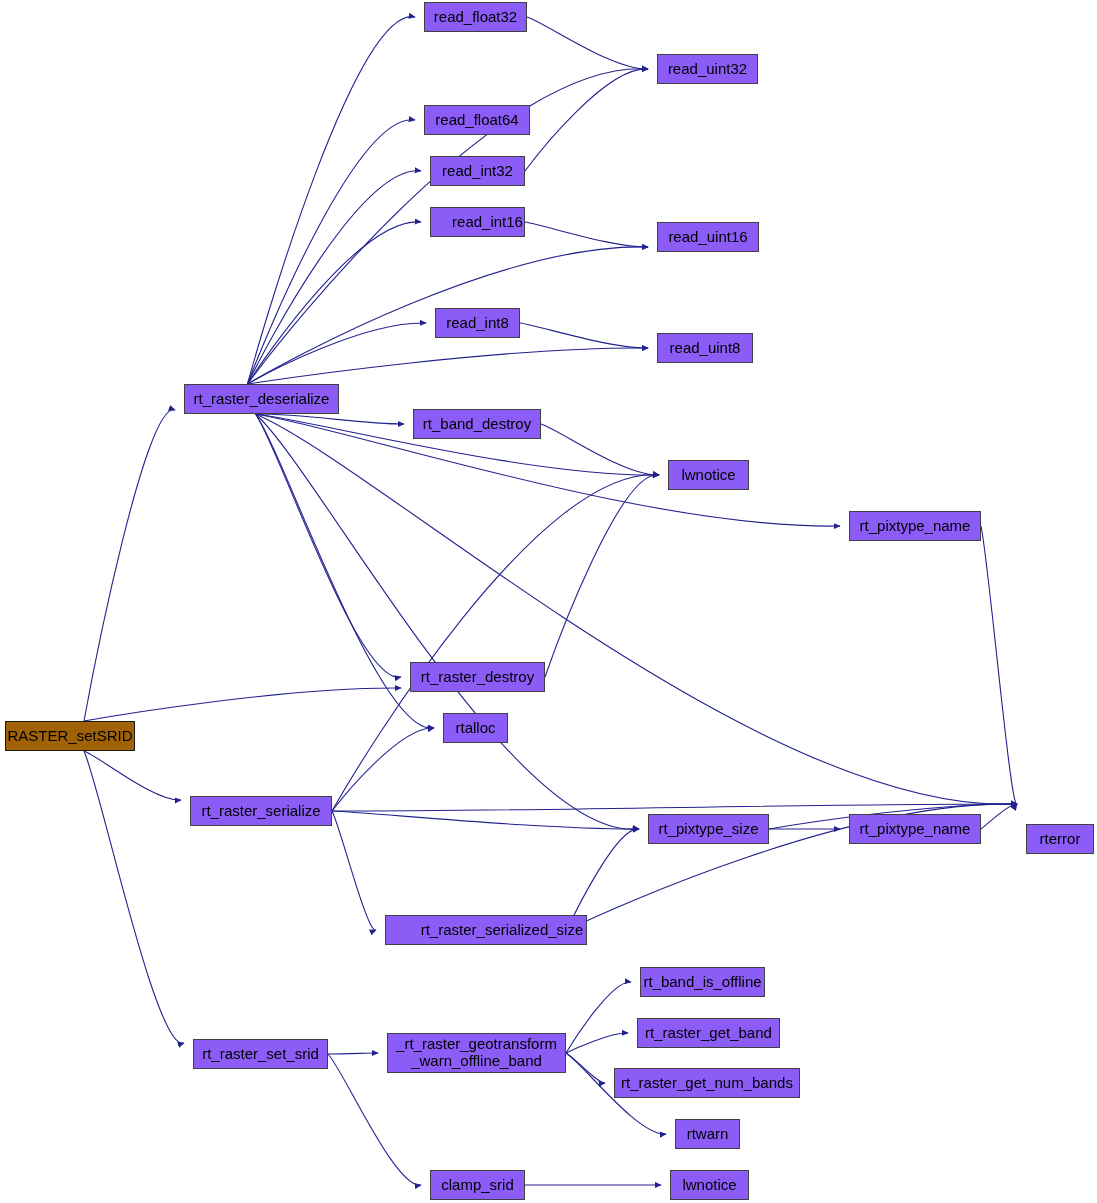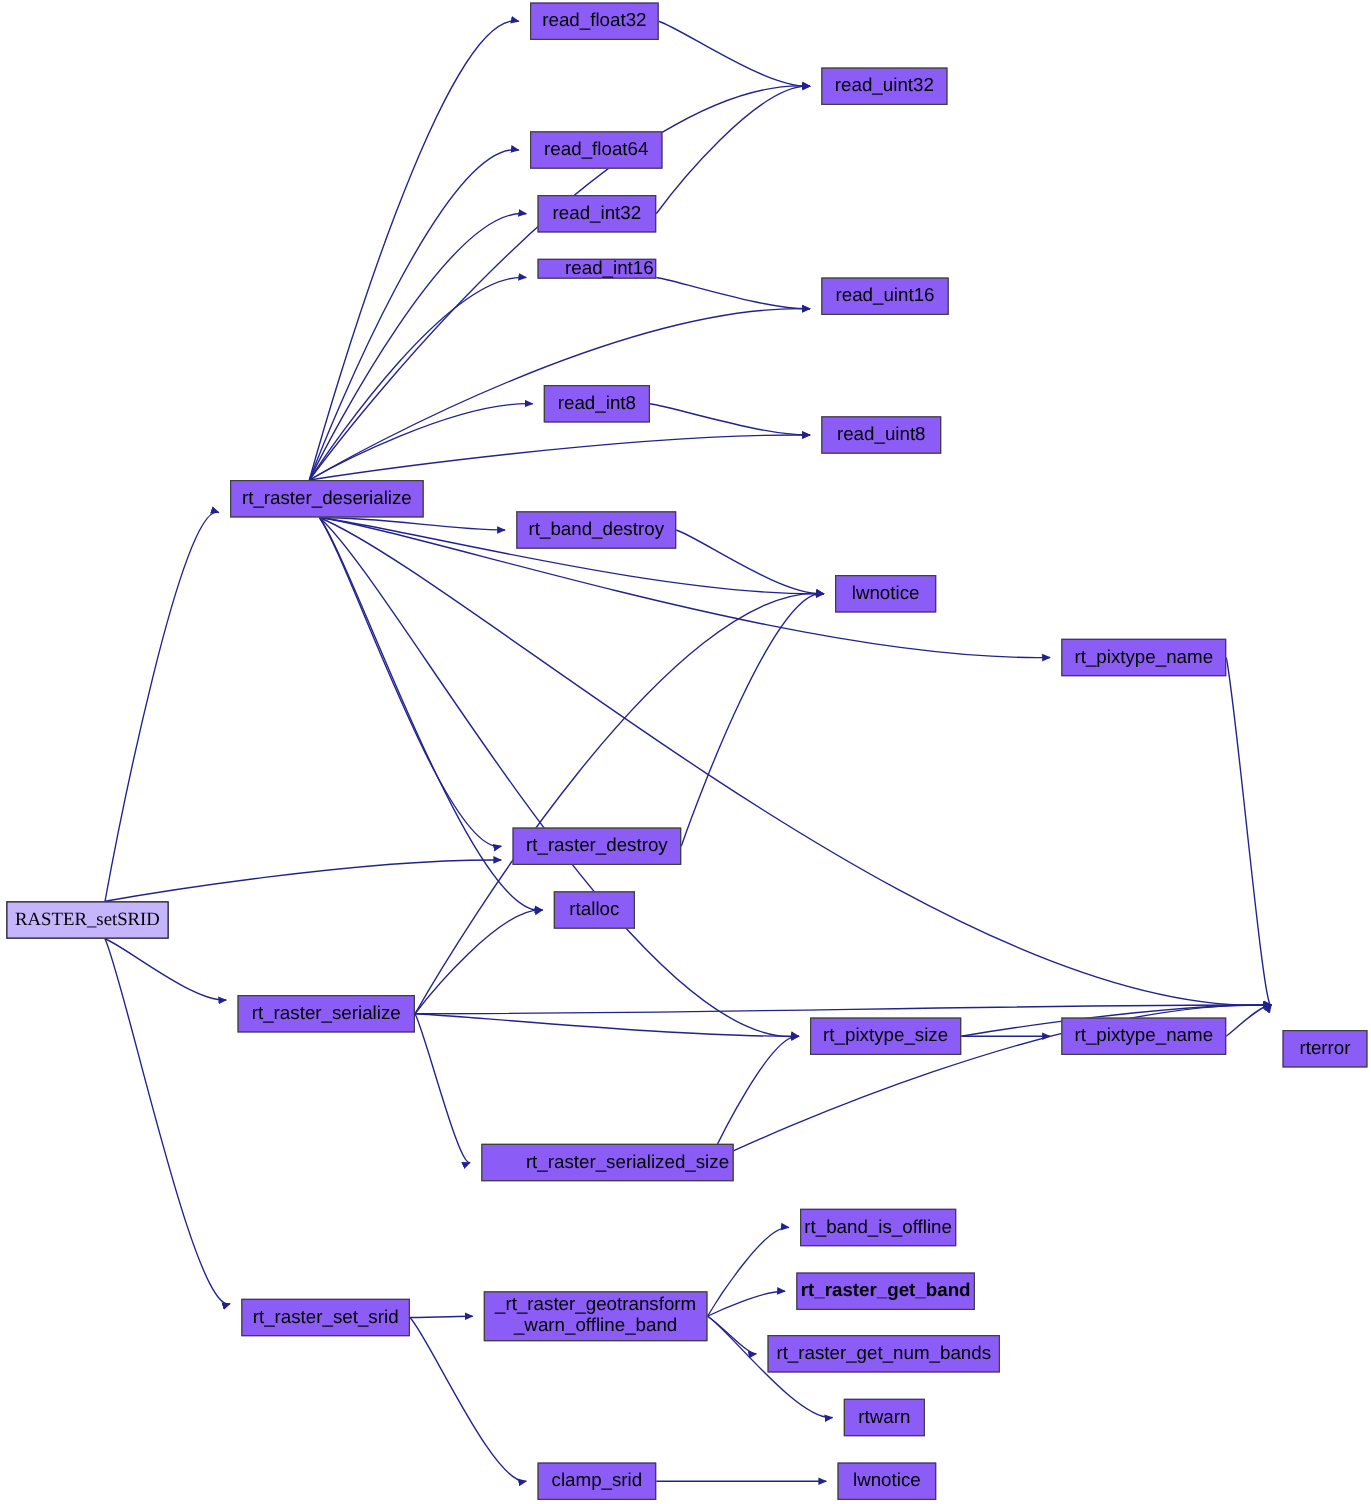--- a/index.html
+++ b/index.html
@@ -32,23 +32,22 @@
     font-size: 15px;
     line-height: 1.12;
     display: flex;
     align-items: center;
     justify-content: center;
     text-align: center;
     white-space: pre;
     z-index: 5;
   }
   .node.current {
-    background: #c4b5fd;
+    background: #a16207;
     border-color: #1a1a1a;
-    font-family: Liberation Serif, serif;
   }
   .node .nlabel {
     display: block;
     padding: 0 2px;
   }
 </style>
 </head>
 <body>
 
 <div id="canvas">
@@ -100,38 +99,38 @@
       <path d="M 566 1053 C 573.1 1049.48, 610.02 1032.36, 628 1033" fill="none" stroke="#22228f" stroke-width="1.1" marker-end="url(#arrow)"></path>
       <path d="M 566 1053 C 574 1057.032, 597.68 1083.96, 605 1083" fill="none" stroke="#22228f" stroke-width="1.1" marker-end="url(#arrow)"></path>
       <path d="M 566 1053 C 583.44 1063.8864, 637.94 1136.592, 666 1134" fill="none" stroke="#22228f" stroke-width="1.1" marker-end="url(#arrow)"></path>
       <path d="M 525 1185 C 575.75 1185, 619.25 1185, 661 1185" fill="none" stroke="#22228f" stroke-width="1.1" marker-end="url(#arrow)"></path>
     </svg>
   <div id="node-layer">
       <div class="node" style="left: 424px; top: 2px; width: 103px; height: 30px;"><span class="nlabel">read_float32</span></div>
       <div class="node" style="left: 657px; top: 54px; width: 101px; height: 30px;"><span class="nlabel">read_uint32</span></div>
       <div class="node" style="left: 424px; top: 105px; width: 106px; height: 30px;"><span class="nlabel">read_float64</span></div>
       <div class="node" style="left: 430px; top: 156px; width: 95px; height: 30px;"><span class="nlabel">read_int32</span></div>
-      <div class="node" style="left: 430px; top: 207px; width: 95px; height: 16px; padding-left: 20px;"><span class="nlabel">read_int16</span></div>
+      <div class="node" style="left: 430px; top: 207px; width: 95px; height: 30px; padding-left: 20px;"><span class="nlabel">read_int16</span></div>
       <div class="node" style="left: 657px; top: 222px; width: 102px; height: 30px;"><span class="nlabel">read_uint16</span></div>
       <div class="node" style="left: 435px; top: 308px; width: 85px; height: 30px;"><span class="nlabel">read_int8</span></div>
       <div class="node" style="left: 657px; top: 333px; width: 96px; height: 30px;"><span class="nlabel">read_uint8</span></div>
       <div class="node" style="left: 184px; top: 384px; width: 155px; height: 30px;"><span class="nlabel">rt_raster_deserialize</span></div>
       <div class="node" style="left: 413px; top: 409px; width: 128px; height: 30px;"><span class="nlabel">rt_band_destroy</span></div>
       <div class="node" style="left: 668px; top: 460px; width: 81px; height: 30px;"><span class="nlabel">lwnotice</span></div>
       <div class="node" style="left: 849px; top: 511px; width: 132px; height: 30px;"><span class="nlabel">rt_pixtype_name</span></div>
       <div class="node" style="left: 410px; top: 662px; width: 135px; height: 30px;"><span class="nlabel">rt_raster_destroy</span></div>
       <div class="node" style="left: 443px; top: 713px; width: 65px; height: 30px;"><span class="nlabel">rtalloc</span></div>
       <div class="node current" style="left: 5px; top: 721px; width: 130px; height: 30px;"><span class="nlabel">RASTER_setSRID</span></div>
       <div class="node" style="left: 1026px; top: 789px; width: 68px; height: 30px; margin-top: 35px;"><span class="nlabel">rterror</span></div>
       <div class="node" style="left: 190px; top: 796px; width: 142px; height: 30px;"><span class="nlabel">rt_raster_serialize</span></div>
       <div class="node" style="left: 648px; top: 814px; width: 121px; height: 30px;"><span class="nlabel">rt_pixtype_size</span></div>
       <div class="node" style="left: 849px; top: 814px; width: 132px; height: 30px;"><span class="nlabel">rt_pixtype_name</span></div>
       <div class="node" style="left: 385px; top: 915px; width: 202px; height: 30px; padding-left: 32px;"><span class="nlabel">rt_raster_serialized_size</span></div>
       <div class="node" style="left: 640px; top: 967px; width: 125px; height: 30px;"><span class="nlabel">rt_band_is_offline</span></div>
-      <div class="node" style="left: 637px; top: 1018px; width: 143px; height: 30px; font-weight: bold;"><span class="nlabel">rt_raster_get_band</span></div>
+      <div class="node" style="left: 637px; top: 1018px; width: 143px; height: 30px;"><span class="nlabel">rt_raster_get_band</span></div>
       <div class="node" style="left: 193px; top: 1039px; width: 135px; height: 30px;"><span class="nlabel">rt_raster_set_srid</span></div>
       <div class="node" style="left: 387px; top: 1033px; width: 179px; height: 40px;"><span class="nlabel">_rt_raster_geotransform
 _warn_offline_band</span></div>
       <div class="node" style="left: 614px; top: 1068px; width: 186px; height: 30px;"><span class="nlabel">rt_raster_get_num_bands</span></div>
       <div class="node" style="left: 675px; top: 1119px; width: 65px; height: 30px;"><span class="nlabel">rtwarn</span></div>
       <div class="node" style="left: 430px; top: 1170px; width: 95px; height: 30px;"><span class="nlabel">clamp_srid</span></div>
       <div class="node" style="left: 670px; top: 1170px; width: 79px; height: 30px;"><span class="nlabel">lwnotice</span></div>
     </div>
 </div>
 

